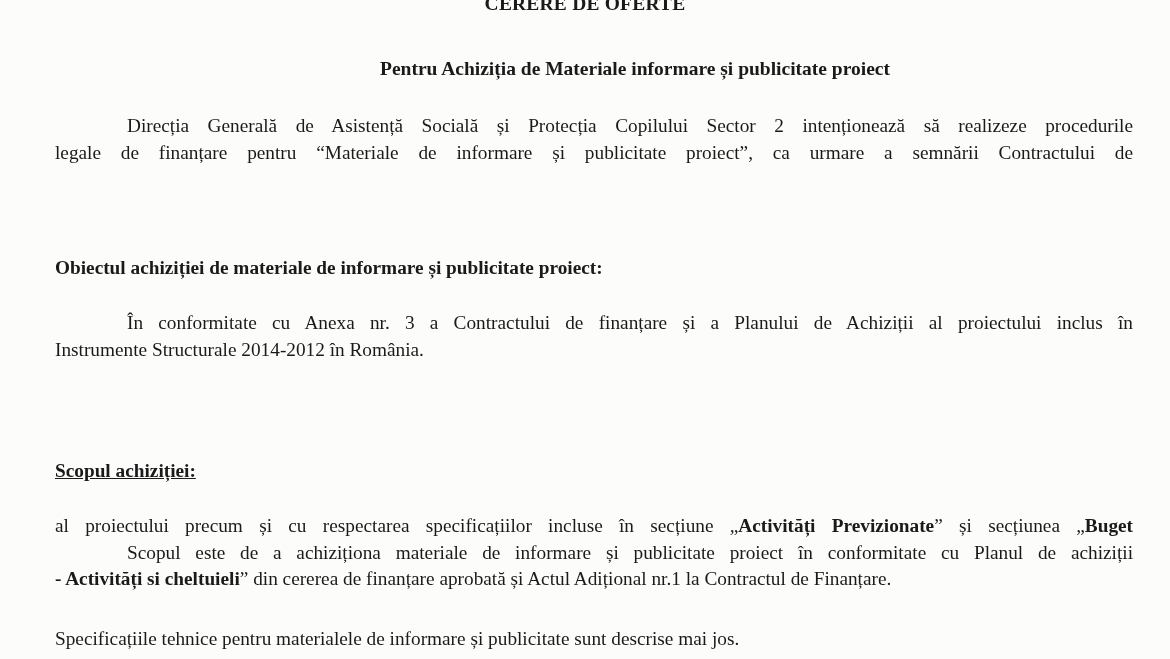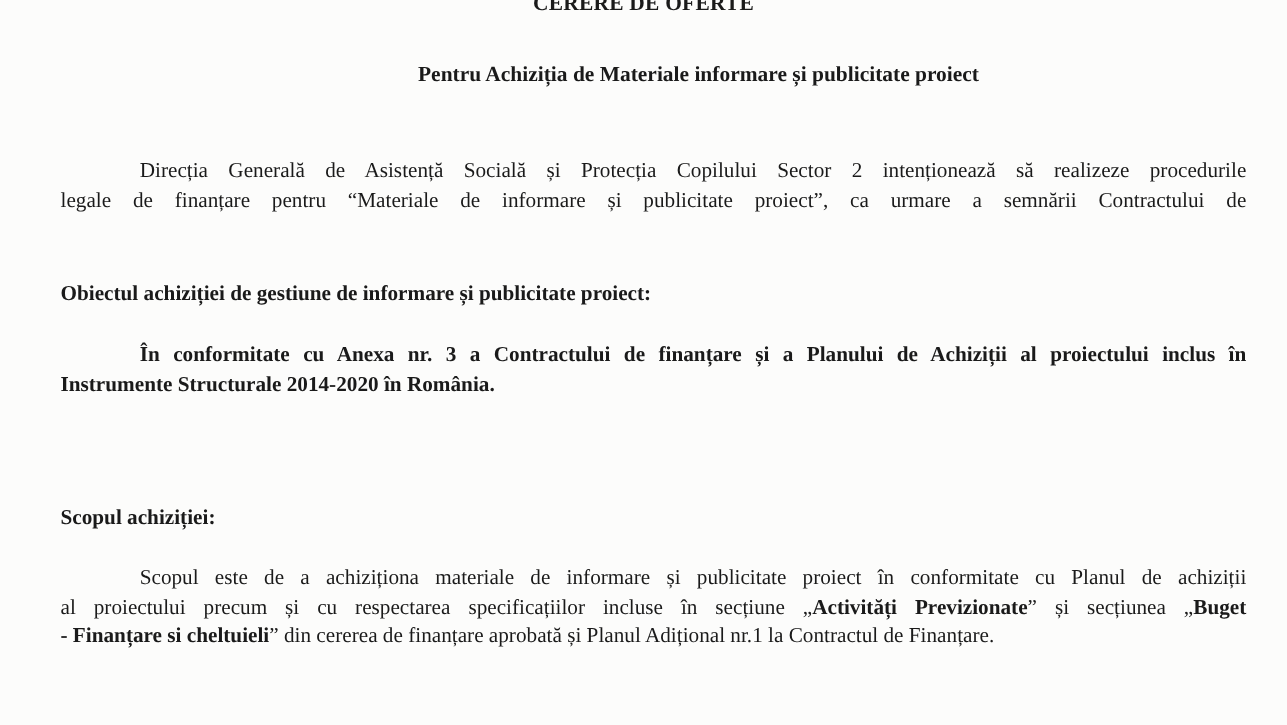--- a/index.html
+++ b/index.html
@@ -80,34 +80,35 @@
 </style>
 </head>
 <body>
 
 <div class="page">
 
   <div class="title">CERERE DE OFERTE</div>
 
   <div class="subtitle">Pentru Achiziția de Materiale informare și publicitate proiect</div>
 
-  <div class="para" style="top:113px;margin-top:30px;">
+  <div class="para" style="top:113px;">
     <span class="line indent">Direcția Generală de Asistență Socială și Protecția Copilului Sector 2 intenționează să realizeze procedurile</span>
     <span class="line">legale de finanțare pentru “Materiale de informare și publicitate proiect”, ca urmare a semnării Contractului de</span>
   </div>
 
-  <div class="heading" style="top:256px;">Obiectul achiziției de gestiune de informare și publicitate proiect:</div>
+  <div class="heading" style="top:256px;">Obiectul achiziției de materiale de informare și publicitate proiect:</div>
 
-  <div class="para" style="top:310px;font-weight:bold;">
+  <div class="para" style="top:310px;">
     <span class="line indent">În conformitate cu Anexa nr. 3 a Contractului de finanțare și a Planului de Achiziții al proiectului inclus în</span>
-    <span class="line last">Instrumente Structurale 2014-2020 în România.</span>
+    <span class="line last">Instrumente Structurale 2014-2012 în România.</span>
   </div>
 
-  <div class="heading" style="top:459px;">Scopul achiziției:</div>
+  <div class="heading" style="top:459px;text-decoration:underline;">Scopul achiziției:</div>
 
   <div class="para" style="top:513px;">
+    <span class="line"><span>al proiectului precum și cu respectarea specificațiilor incluse în secțiune „</span><b>Activități Previzionate</b><span>” și secțiunea „</span><b>Buget</b></span>
     <span class="line indent">Scopul este de a achiziționa materiale de informare și publicitate proiect în conformitate cu Planul de achiziții</span>
-    <span class="line"><span>al proiectului precum și cu respectarea specificațiilor incluse în secțiune „</span><b>Activități Previzionate</b><span>” și secțiunea „</span><b>Buget</b></span>
-    <span class="line last"><b>- Finanțare si cheltuieli</b><span>” din cererea de finanțare aprobată și Planul Adițional nr.1 la Contractul de Finanțare.</span></span>
+    <span class="line last"><b>- Activități si cheltuieli</b><span>” din cererea de finanțare aprobată și Actul Adițional nr.1 la Contractul de Finanțare.</span></span>
   </div>
 
+  <div class="plain" style="top:627px;">Specificațiile tehnice pentru materialele de informare și publicitate sunt descrise mai jos.</div>
 
 </div>
 
 </body></html>

